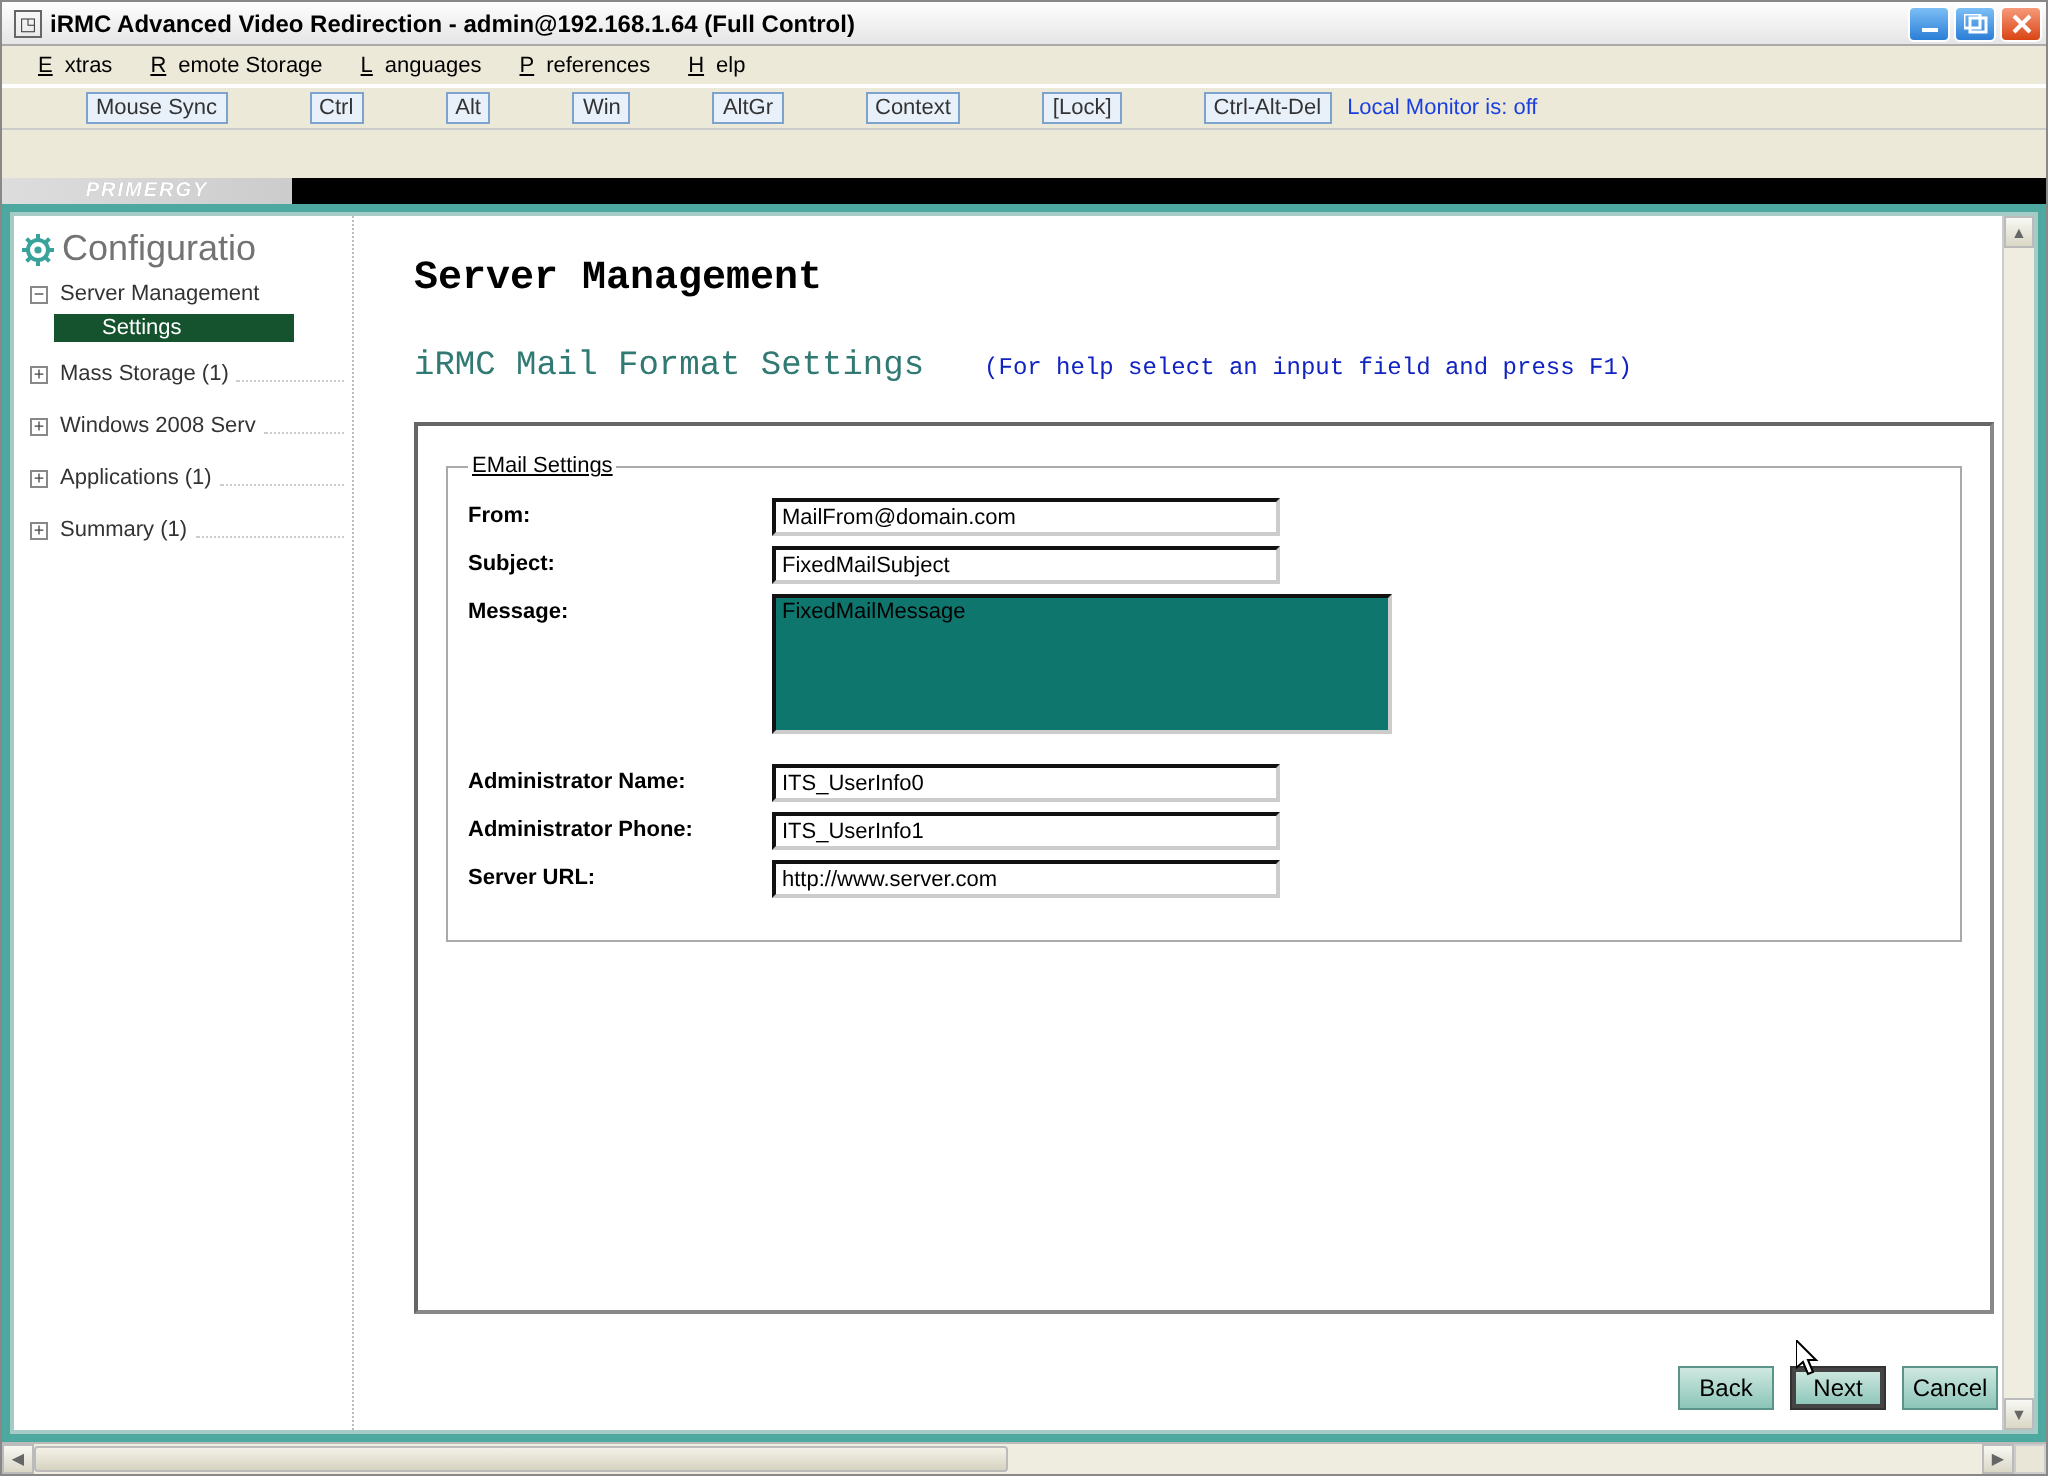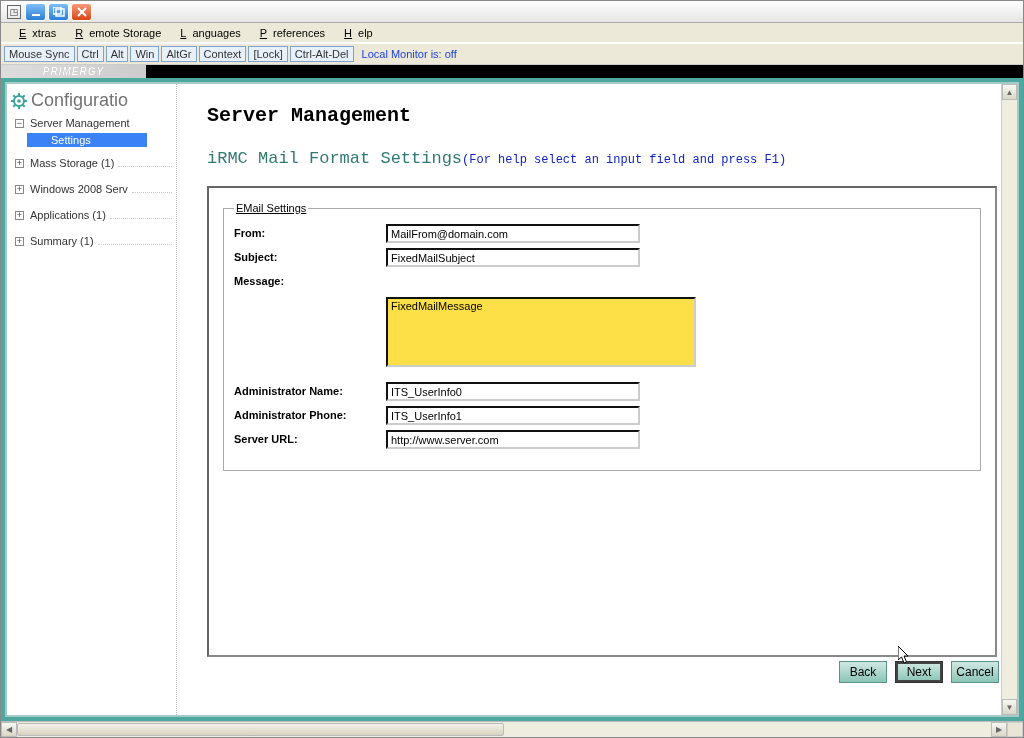--- a/index.html
+++ b/index.html
@@ -13,52 +13,52 @@
   .win-btn { width:21px; height:18px; border:1px solid #fff; border-radius:3px; display:flex; align-items:center; justify-content:center; font-size:10px; font-weight:bold; }
   .win-btn.min { background:linear-gradient(to bottom,#7dbef6,#2a7ed6); color:#fff; }
   .win-btn.max { background:linear-gradient(to bottom,#7dbef6,#2a7ed6); color:#fff; }
   .win-btn.close { background:linear-gradient(to bottom,#f79a7a,#d94414); color:#fff; }
   
   .menubar { height:20px; display:flex; align-items:center; gap:1px; padding:0 6px; background:#ece9d8; border-bottom:1px solid #fff; }
   .menubar span { padding:2px 6px; cursor:default; }
   .menubar span .u { text-decoration:underline; }
   
   .toolbar { height:22px; display:flex; align-items:center; gap:2px; padding:2px 3px; background:#ece9d8; border-top:1px solid #fff; border-bottom:1px solid #ccc; }
-  .tool-btn { border:1px solid #7da2ce; background:#e8f0fa; padding:1px 4px; font-size:11px; color:#333; cursor:default; }
+  .tool-btn { border:1px solid #7da2ce; background:#e8f0fa; padding:1px 4px; font-size:11px; color:#333; cursor:default;margin-left:39px; }
   .toolbar .status { margin-left:6px; color:#1a3fe0; font-size:11px; }
   
-  .strip { height:13px; background:#000; display:flex; }
+  .strip { height:13px; background:#000; display:flex;margin-top:24px; }
   .strip .primergy { width:145px; background:linear-gradient(to right,#ddd,#ccc); color:#fff; font-weight:bold; font-style:italic; font-size:10px; display:flex; align-items:center; justify-content:center; letter-spacing:1px; text-shadow:0 0 #888; }
   
   .content-wrap { flex:1; padding:4px; background:#4da8a0; position:relative; }
   .content-wrap2 { width:100%; height:100%; background:#fff; border:2px solid #a6cac6; display:flex; position:relative; overflow:hidden; }
   
   .sidebar { width:170px; background:#fff; padding:6px 4px; border-right:1px dotted #bbb; }
   .sidebar .cfg-title { color:#737373; font-size:18px; font-family:"Lucida Sans Unicode",sans-serif; display:flex; align-items:center; gap:4px; margin-bottom:4px; }
   .gear { width:16px; height:16px; }
   .tree-item { font-size:11px; color:#333; padding:2px 0 2px 4px; display:flex; align-items:center; gap:2px; white-space:nowrap; margin-bottom:10px; }
   .tree-item.level1 { margin-bottom:2px; }
   .tree-item .exp { width:9px; height:9px; border:1px solid #888; display:inline-flex; align-items:center; justify-content:center; font-size:9px; line-height:1; margin-right:4px; color:#444; }
   .tree-item .dots { flex:1; border-bottom:1px dotted #ccc; margin-left:2px; height:7px; }
-  .tree-sel { background:#3b82f6; color:#fff; padding:1px 8px 1px 24px; margin:0 0 8px 16px; display:block; width:120px; }
+  .tree-sel { background:#14532d; color:#fff; padding:1px 8px 1px 24px; margin:0 0 8px 16px; display:block; width:120px; }
   
   .main { flex:1; padding:20px 20px 8px 30px; background:#fff; display:flex; flex-direction:column; position:relative; }
   .main h1 { margin:0 0 4px 0; font-size:20px; font-family:"Courier New",monospace; color:#000; }
-  .main h2 { margin:0 0 18px 0; font-size:17px; font-family:"Courier New",monospace; color:#317a73; font-weight:normal; display:flex; align-items:baseline; }
+  .main h2 { margin:0 0 18px 0; font-size:17px; font-family:"Courier New",monospace; color:#317a73; font-weight:normal; display:flex; align-items:baseline; gap:30px; }
   .main h2 .help { color:#1123c0; font-size:12px; font-family:"Courier New",monospace;margin-top:22px; }
   .form-box { border:2px solid #888; border-top-color:#666; border-left-color:#666; flex:1; position:relative; padding:14px; background:#fff; margin-bottom:50px; }
   fieldset.email { border:1px solid #aaa; padding:10px 20px 16px 10px; margin:0; }
   fieldset.email legend { font-size:11px; padding:0 2px;text-decoration:underline; }
   .form-row { display:flex; align-items:flex-start; margin-bottom:5px; }
   .form-row label { width:152px; font-weight:bold; font-size:11px; padding-top:3px; padding-right:4px; }
   .form-row input { width:254px; height:19px; border:2px inset #ccc; border-top-color:#666; border-left-color:#666; font-size:11px; padding:0 3px; font-family:Tahoma,sans-serif; background:#fff; }
-  .form-row textarea { width:310px; height:70px; border:2px inset #ccc; border-top-color:#666; border-left-color:#666; font-size:11px; padding:1px 3px; font-family:Tahoma,sans-serif; resize:none; background:#fde047;margin-top:25px; }
+  .form-row textarea { width:310px; height:70px; border:2px inset #ccc; border-top-color:#666; border-left-color:#666; font-size:11px; padding:1px 3px; font-family:Tahoma,sans-serif; resize:none; background:#0f766e; }
   .gap-row { height:10px; }
   
-  .footer-btns { position:absolute; bottom:32px; right:18px; display:flex; gap:8px; }
+  .footer-btns { position:absolute; bottom:10px; right:18px; display:flex; gap:8px; }
   .btn { width:48px; height:22px; background:linear-gradient(to bottom,#cfe8e1,#8cc5b8); border:1px solid #5a9488; font-size:12px; display:flex; align-items:center; justify-content:center; cursor:default; }
   .btn.focused { outline:2px solid #444; outline-offset:-3px; border:2px solid #333;text-align:right; }
   
   .inner-scrollbar { position:absolute; right:0; top:0; bottom:0; width:16px; background:#e9e5d7; border-left:1px solid #ccc; display:flex; flex-direction:column; }
   .sb-btn { height:16px; background:linear-gradient(to bottom,#f8f8f4,#dad7c5); border:1px solid #bbb; display:flex; align-items:center; justify-content:center; font-size:8px; color:#666; }
   .sb-track { flex:1; background:#efece0; }
   
   .outer-hscroll { height:16px; background:#e9e5d7; display:flex; border-top:1px solid #bbb; }
   .outer-hscroll .sb-btn { width:16px; height:100%; }
   .outer-hscroll .sb-track { flex:1; position:relative; background:#efece0; }
@@ -66,20 +66,21 @@
   
   .cursor { position:absolute; width:14px; height:20px; pointer-events:none; }
 </style>
 </head>
 <body>
 
 <div class="window">
 
   <div class="titlebar">
     <div class="icon">◳</div>
+    <div class="title">iRMC Advanced Video Redirection - admin@192.168.1.64 (Full Control)</div>
     <div class="win-btns">
       <div class="win-btn min">
         <svg width="10" height="10">
             <rect x="1" y="7" width="8" height="2" fill="#fff"></rect>
           </svg>
       </div>
       <div class="win-btn max">
         <svg width="12" height="10">
             <rect x="0" y="0" width="8" height="7" fill="none" stroke="#fff" stroke-width="1.5"></rect>
             <rect x="3" y="2" width="8" height="7" fill="none" stroke="#fff" stroke-width="1.5"></rect>

